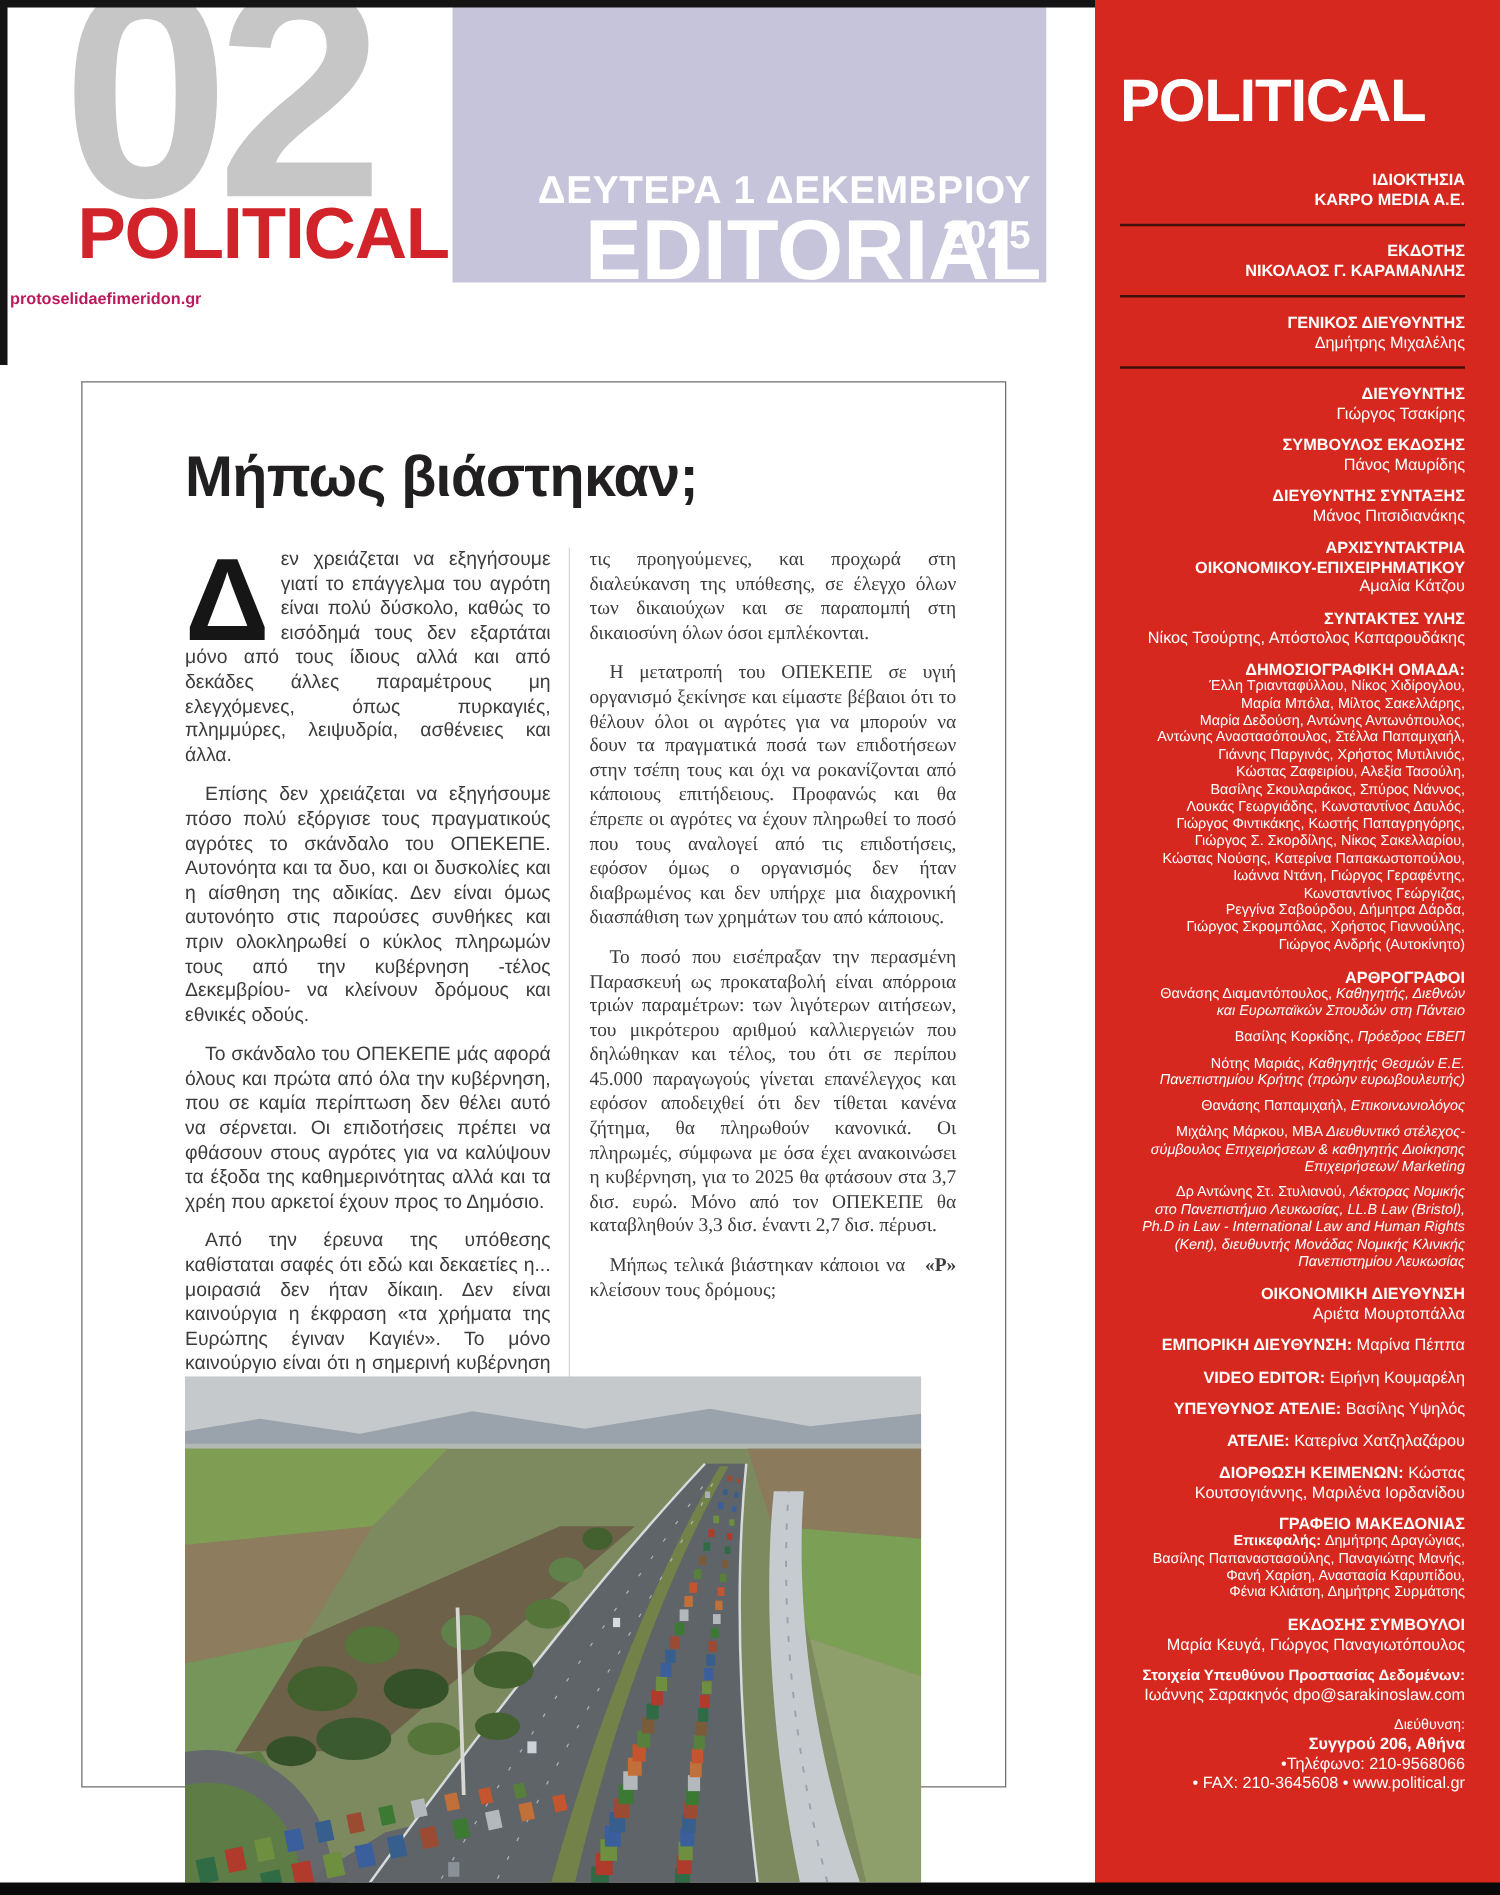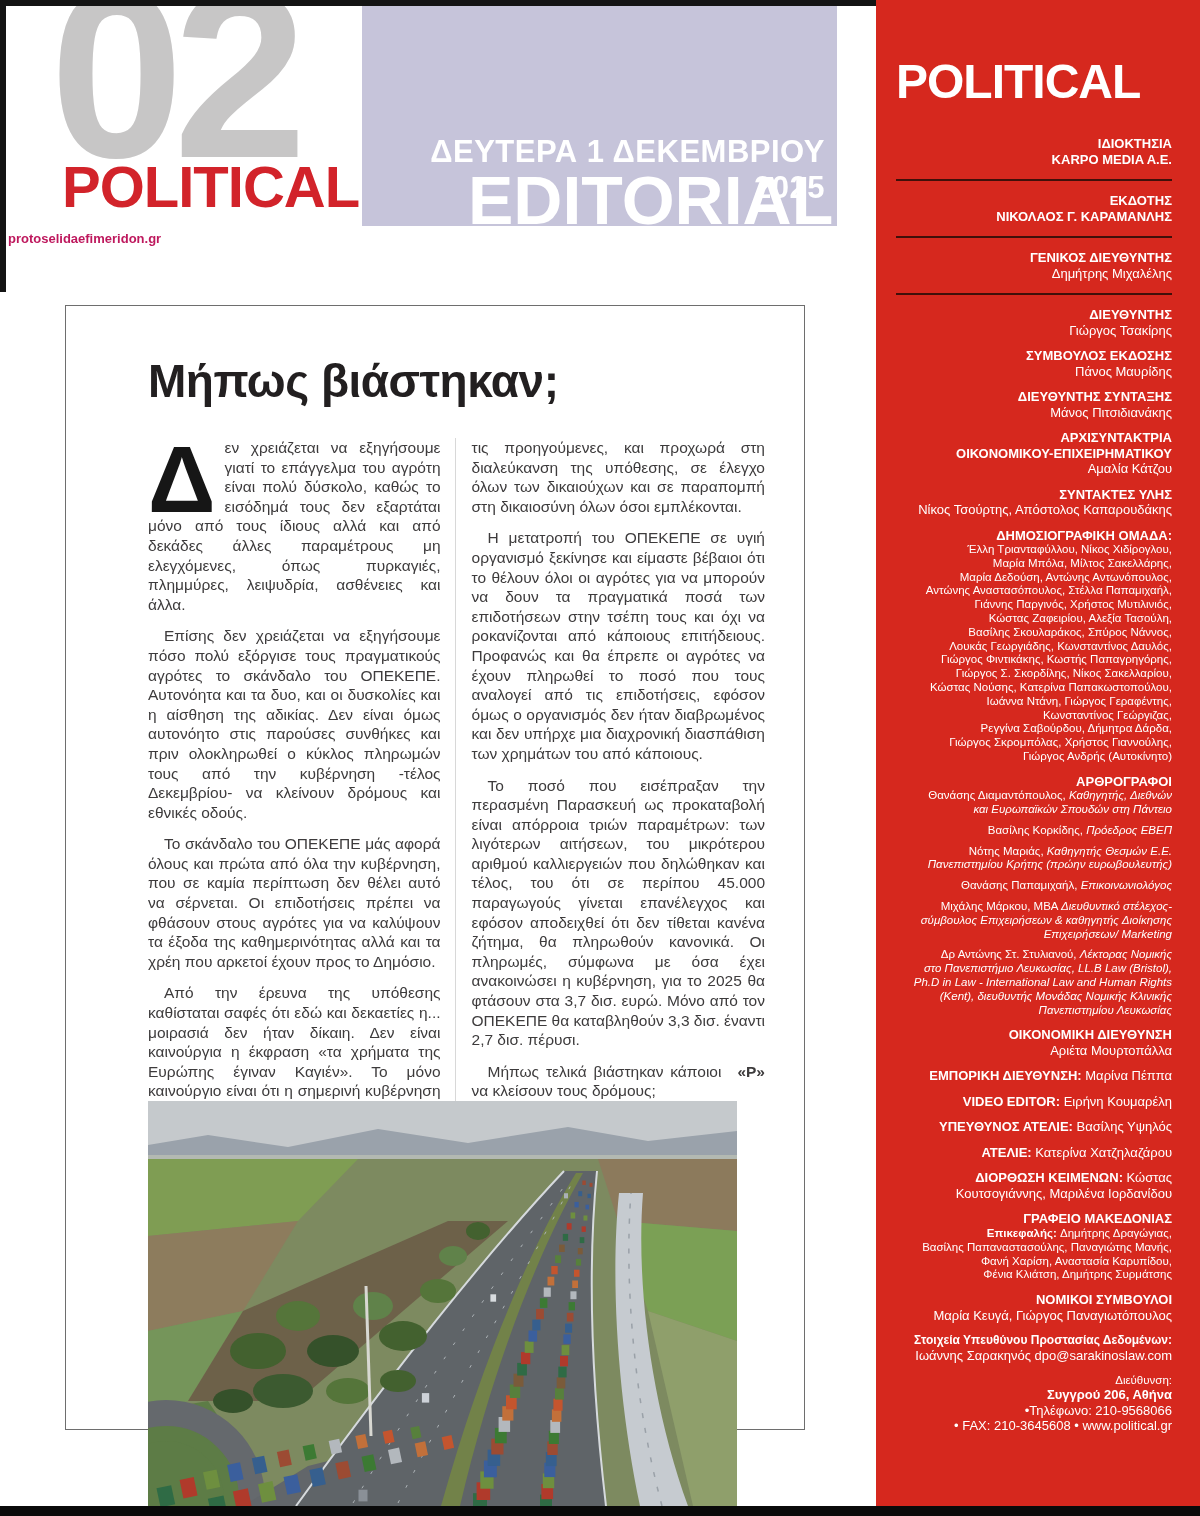--- a/index.html
+++ b/index.html
@@ -24,21 +24,21 @@
                    color:#ffffff;line-height:1;letter-spacing:0;}
 
   
   .article-box{position:absolute;left:65px;top:305px;width:740px;height:1125px;
                border:1px solid #6e6e6e;box-sizing:border-box;}
   .article-inner{padding:48px 39px 0 82px;}
   .article-title{text-align:left;font-size:46px;font-weight:800;color:#221f20;
                  margin:0 0 30px 0;letter-spacing:-.5px;}
   .cols{display:flex;}
   .col{width:300px;font-size:15.5px;line-height:19.6px;color:#3d3b3c;text-align:justify;}
-  .col2{margin-left:14px;padding-left:16px;border-left:1px solid #d8d8d8;width:301px;}
+  .col2{margin-left:14px;padding-left:16px;border-left:1px solid #d8d8d8;width:301px;font-family:Liberation Serif, serif;}
   .para{margin:0 0 12px 0;text-indent:16px;}
   .lead{text-indent:0;}
   .col2 .plist .para:first-child{text-indent:0;}
   .dropcap{float:left;font-size:94px;line-height:72px;font-weight:700;color:#161616;
            margin:6px 9px 0 0;}
   .closing .sig{float:right;font-weight:700;}
 
   
   .photo{position:absolute;left:148px;top:1101px;width:589px;height:405px;z-index:5;}
   .photo svg{display:block;}
@@ -346,21 +346,21 @@
           <div class="sb-line"><span>Κουτσογιάννης, Μαριλένα Ιορδανίδου</span></div>
         </div>
         <div class="sb-block">
           <div class="sb-line b"><span>ΓΡΑΦΕΙΟ ΜΑΚΕΔΟΝΙΑΣ</span></div>
           <div class="sb-line sm"><span class="b">Επικεφαλής: </span><span>Δημήτρης Δραγώγιας,</span></div>
           <div class="sb-line sm"><span>Βασίλης Παπαναστασούλης, Παναγιώτης Μανής,</span></div>
           <div class="sb-line sm"><span>Φανή Χαρίση, Αναστασία Καρυπίδου,</span></div>
           <div class="sb-line sm"><span>Φένια Κλιάτση, Δημήτρης Συρμάτσης</span></div>
         </div>
         <div class="sb-block">
-          <div class="sb-line b"><span>ΝΟΜΙΚΟΙ ΣΥΜΒΟΥΛΟΙ</span></div>
+          <div class="sb-line b"><span>ΕΚΔΟΣΗΣ ΣΥΜΒΟΥΛΟΙ</span></div>
           <div class="sb-line"><span>Μαρία Κευγά, Γιώργος Παναγιωτόπουλος</span></div>
         </div>
         <div class="sb-block">
           <div class="sb-line bsm"><span>Στοιχεία Υπευθύνου Προστασίας Δεδομένων:</span></div>
           <div class="sb-line"><span>Ιωάννης Σαρακηνός dpo@sarakinoslaw.com</span></div>
         </div>
         <div class="sb-block">
           <div class="sb-line sm"><span>Διεύθυνση:</span></div>
           <div class="sb-line b"><span>Συγγρού 206, Αθήνα</span></div>
           <div class="sb-line"><span>•Τηλέφωνο: 210-9568066</span></div>

